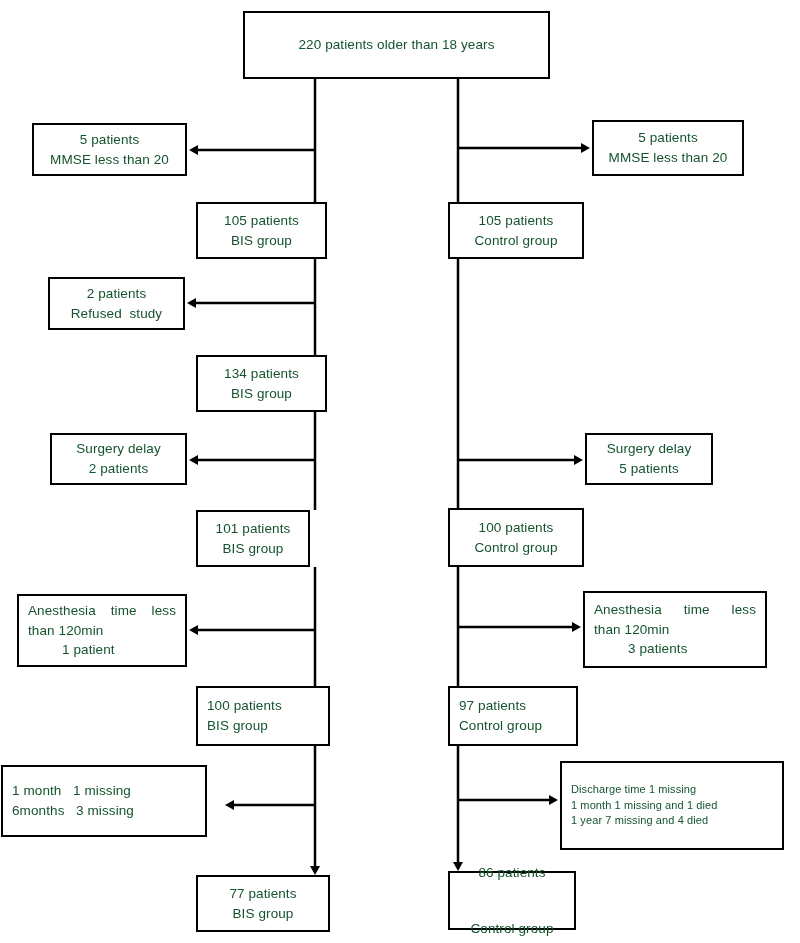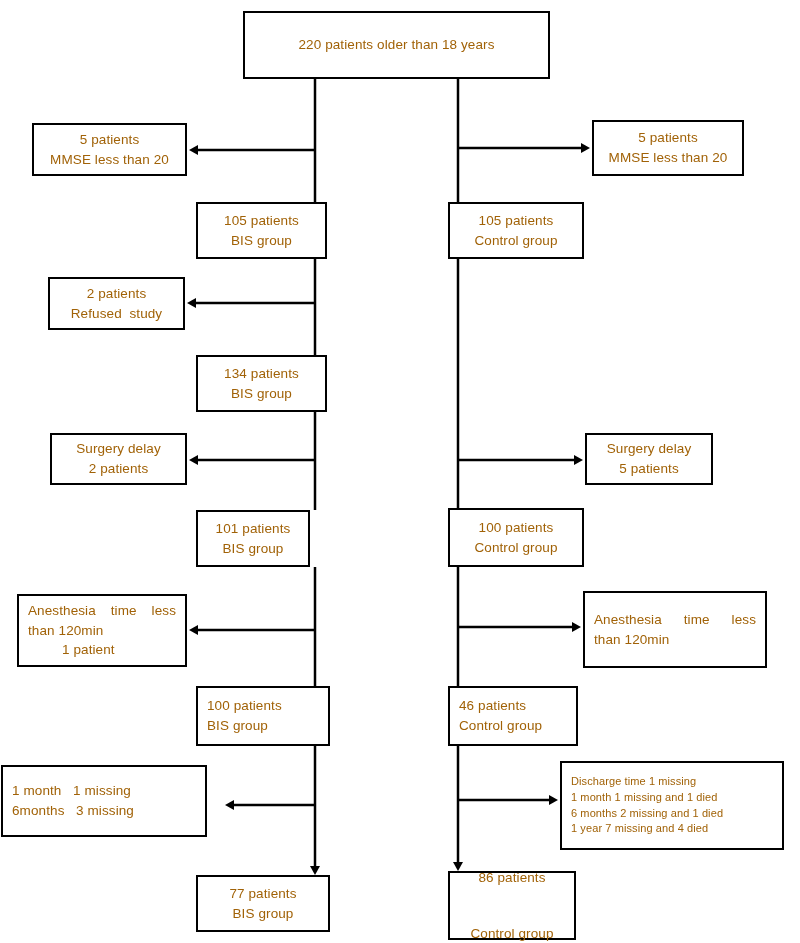--- a/index.html
+++ b/index.html
@@ -24,21 +24,21 @@
     pointer-events: none;
   }
   .node {
     position: absolute;
     box-sizing: border-box;
     border: 2.5px solid #000000;
     background: #ffffff;
     display: flex;
     flex-direction: column;
     justify-content: center;
-    color: #a16207;
+    color: #14532d;
     font-size: 13.5px;
     line-height: 1.45;
     letter-spacing: 0.1px;
   }
   .node .ln {
     display: block;
     white-space: pre;
   }
   .align-center { align-items: center; text-align: center; padding: 0 6px; }
   .align-left   { align-items: flex-start; text-align: left; padding: 0 9px; }
@@ -132,41 +132,41 @@
         <span class="ln">Control group</span>
       </div>
       <div class="node align-just" style="left: 17px; top: 594px; width: 170px; height: 73px;">
         <span class="ln justify"><span>Anesthesia</span><span>time</span><span>less</span></span>
         <span class="ln">than 120min</span>
         <span class="ln indent">1 patient</span>
       </div>
       <div class="node align-just" style="left: 583px; top: 591px; width: 184px; height: 77px;">
         <span class="ln justify"><span>Anesthesia</span><span>time</span><span>less</span></span>
         <span class="ln">than 120min</span>
+        <span class="ln indent">3 patients</span>
       </div>
       <div class="node align-left" style="left: 196px; top: 686px; width: 134px; height: 60px;">
         <span class="ln">100 patients</span>
         <span class="ln">BIS group</span>
       </div>
       <div class="node align-left" style="left: 448px; top: 686px; width: 130px; height: 60px;">
-        <span class="ln">46 patients</span>
+        <span class="ln">97 patients</span>
         <span class="ln">Control group</span>
       </div>
       <div class="node align-left" style="left: 1px; top: 765px; width: 206px; height: 72px;">
         <span class="ln">1 month   1 missing</span>
         <span class="ln">6months   3 missing</span>
       </div>
       <div class="node align-left big" style="left: 560px; top: 761px; width: 224px; height: 89px;">
         <span class="ln">Discharge time 1 missing</span>
         <span class="ln">1 month 1 missing and 1 died</span>
-        <span class="ln">6 months 2 missing and 1 died</span>
         <span class="ln">1 year 7 missing and 4 died</span>
       </div>
       <div class="node align-center" style="left: 196px; top: 875px; width: 134px; height: 57px;">
         <span class="ln">77 patients</span>
         <span class="ln">BIS group</span>
       </div>
-      <div class="node align-center" style="left: 448px; top: 871px; width: 128px; height: 69px; gap: 36px;">
+      <div class="node align-center" style="left: 448px; top: 871px; width: 128px; height: 59px; gap: 36px;">
         <span class="ln">86 patients</span>
         <span class="ln">Control group</span>
       </div>
     </div>
 </div>
 
 </body></html>

